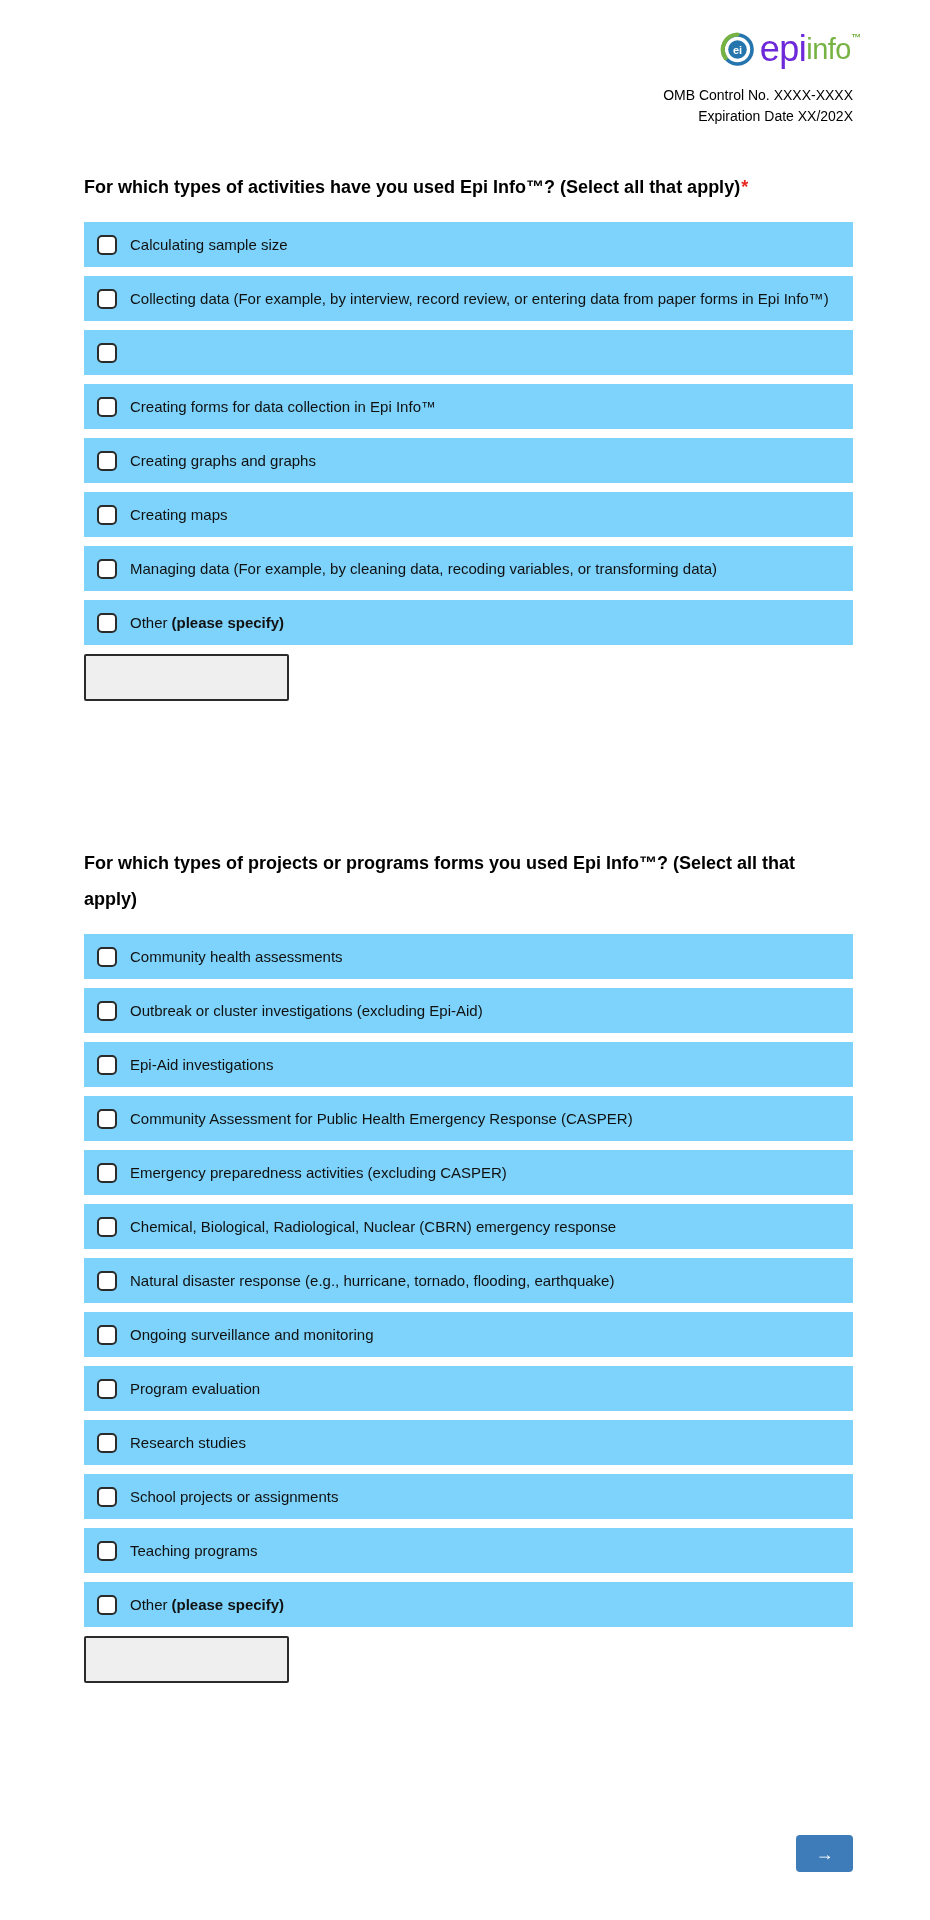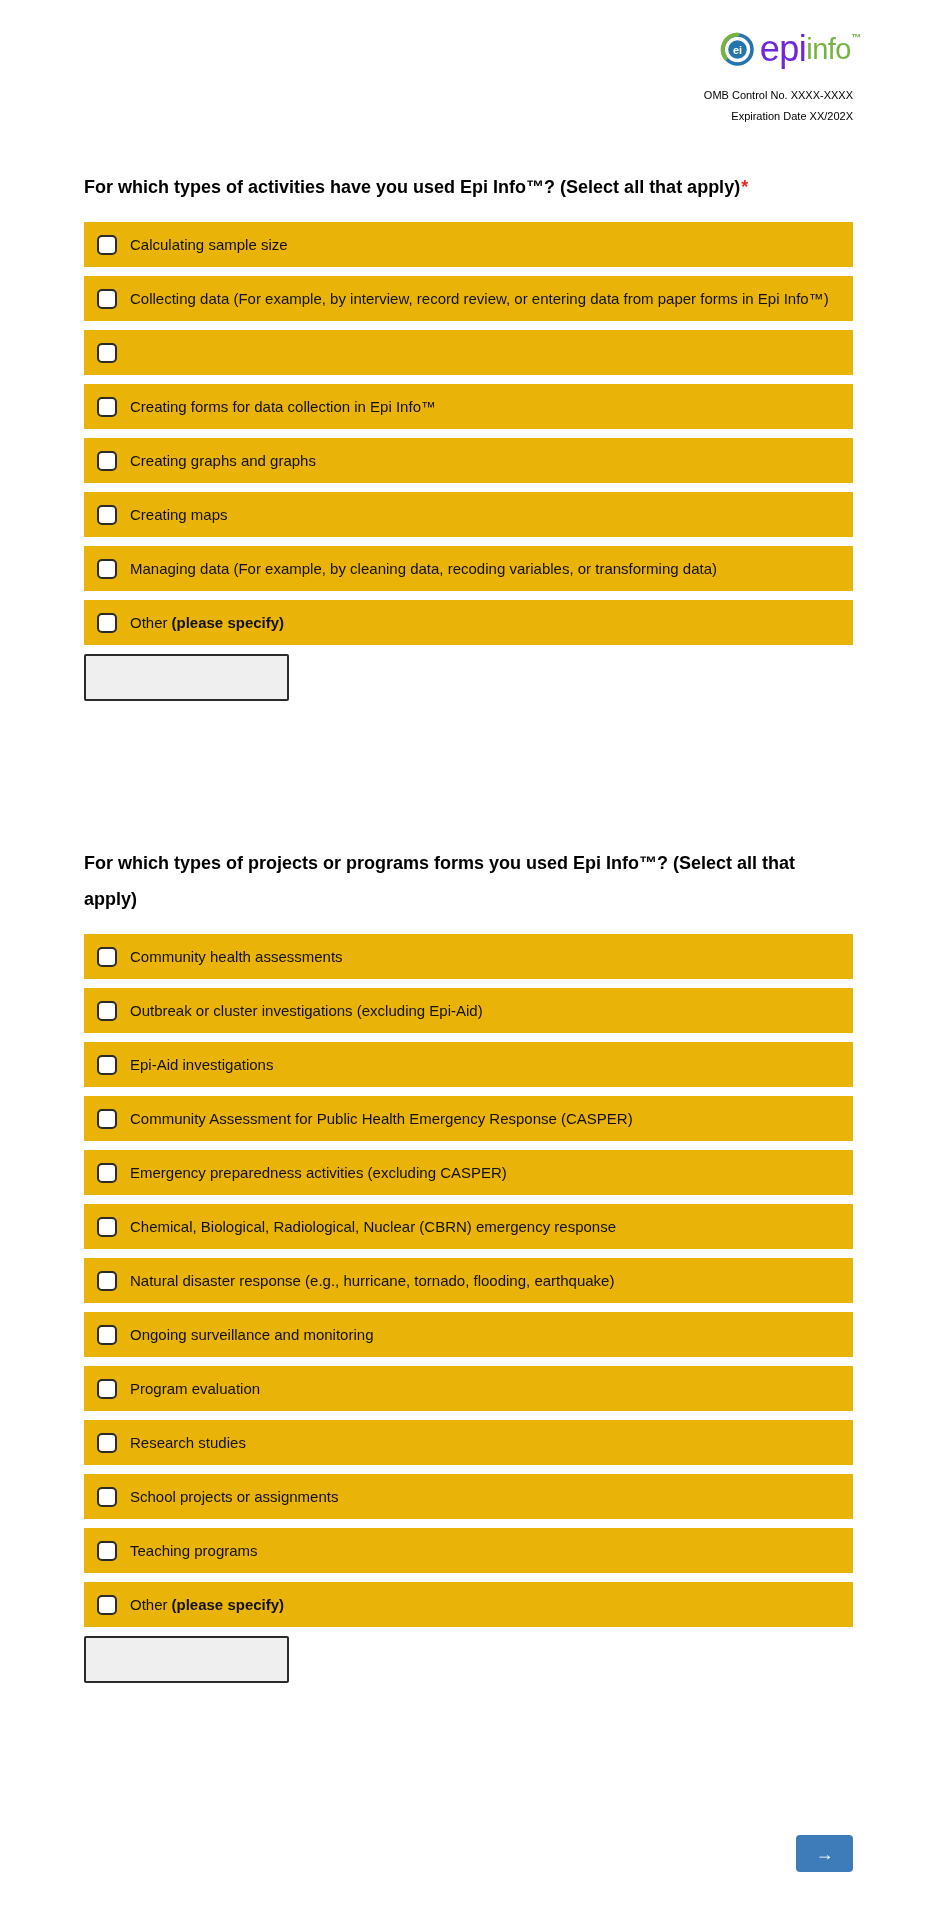--- a/index.html
+++ b/index.html
@@ -11,31 +11,31 @@
   }
   .container { width:769px; margin-left:84px; }
 
   
   .header { padding-top:28px; display:flex; flex-direction:column; align-items:flex-end; }
   .logo { display:flex; align-items:center; margin-right:-8px; }
   .logo-badge { display:block; }
   .logo-epi { font-size:36px; font-weight:400; color:#6d28d9; letter-spacing:-0.5px; margin-left:4px; }
   .logo-info { font-size:29px; font-weight:400; color:#77b343; letter-spacing:-0.5px; }
   .logo-tm { font-size:10px; color:#77b343; font-weight:700; align-self:flex-start; margin-top:4px; }
-  .omb { margin-top:15px; text-align:right; font-size:11px; line-height:21px; color:#000; }
+  .omb { margin-top:15px; text-align:right; font-size:14px; line-height:21px; color:#000; }
 
   
   .question-block { }
   #q1 { margin-top:42px; }
   #q2 { margin-top:144px; }
   .question-title { font-size:18px; font-weight:700; line-height:36px; color:#000; }
   .required-star { color:#e8261d; font-size:18px; margin-left:1px; }
   .options { margin-top:17px; display:flex; flex-direction:column; gap:9px; }
   .option-row {
-    min-height:45px; background:#eab308; display:flex; align-items:center;
+    min-height:45px; background:#7dd3fc; display:flex; align-items:center;
     padding:8px 16px 8px 13px; cursor:pointer;
   }
   .checkbox {
     width:20px; height:20px; flex:0 0 auto; background:#ffffff;
     border:2px solid #2b2b2b; border-radius:5px; margin-right:13px;
   }
   .option-label { font-size:15px; line-height:21px; color:#111; max-width:700px; }
   .label-bold { font-weight:700; }
   .other-input {
     display:block; margin-top:9px; width:205px; height:47px;

